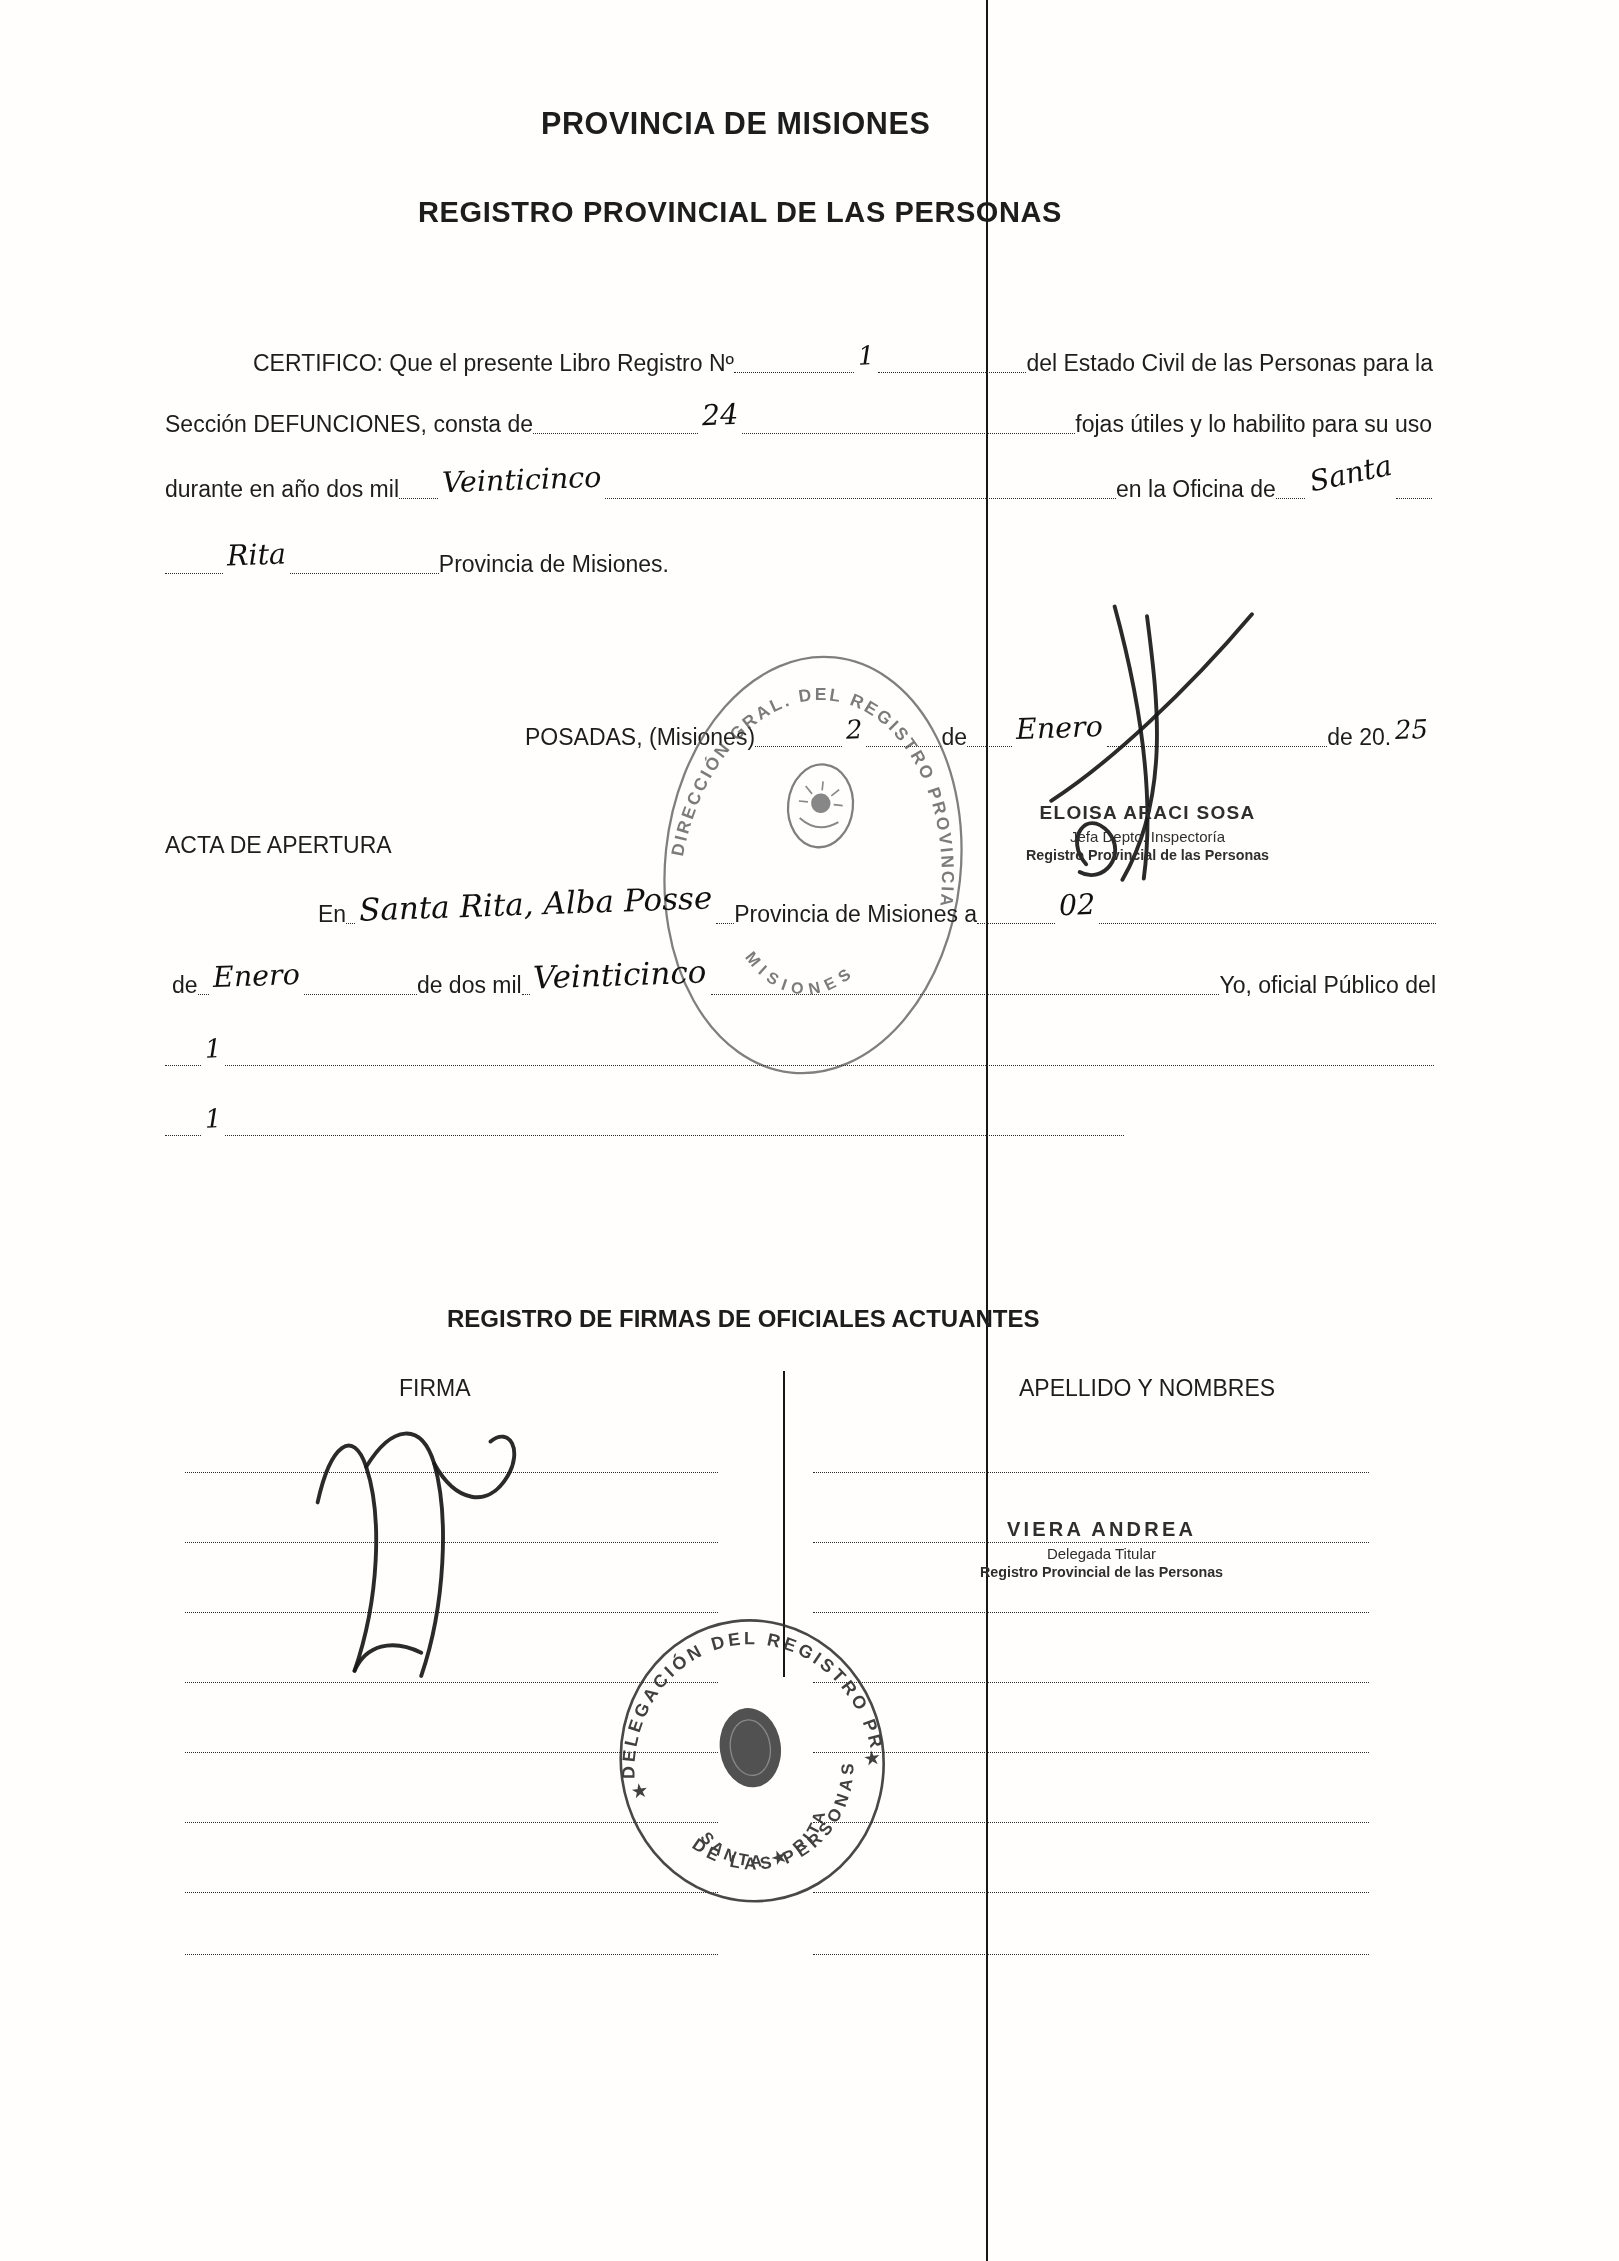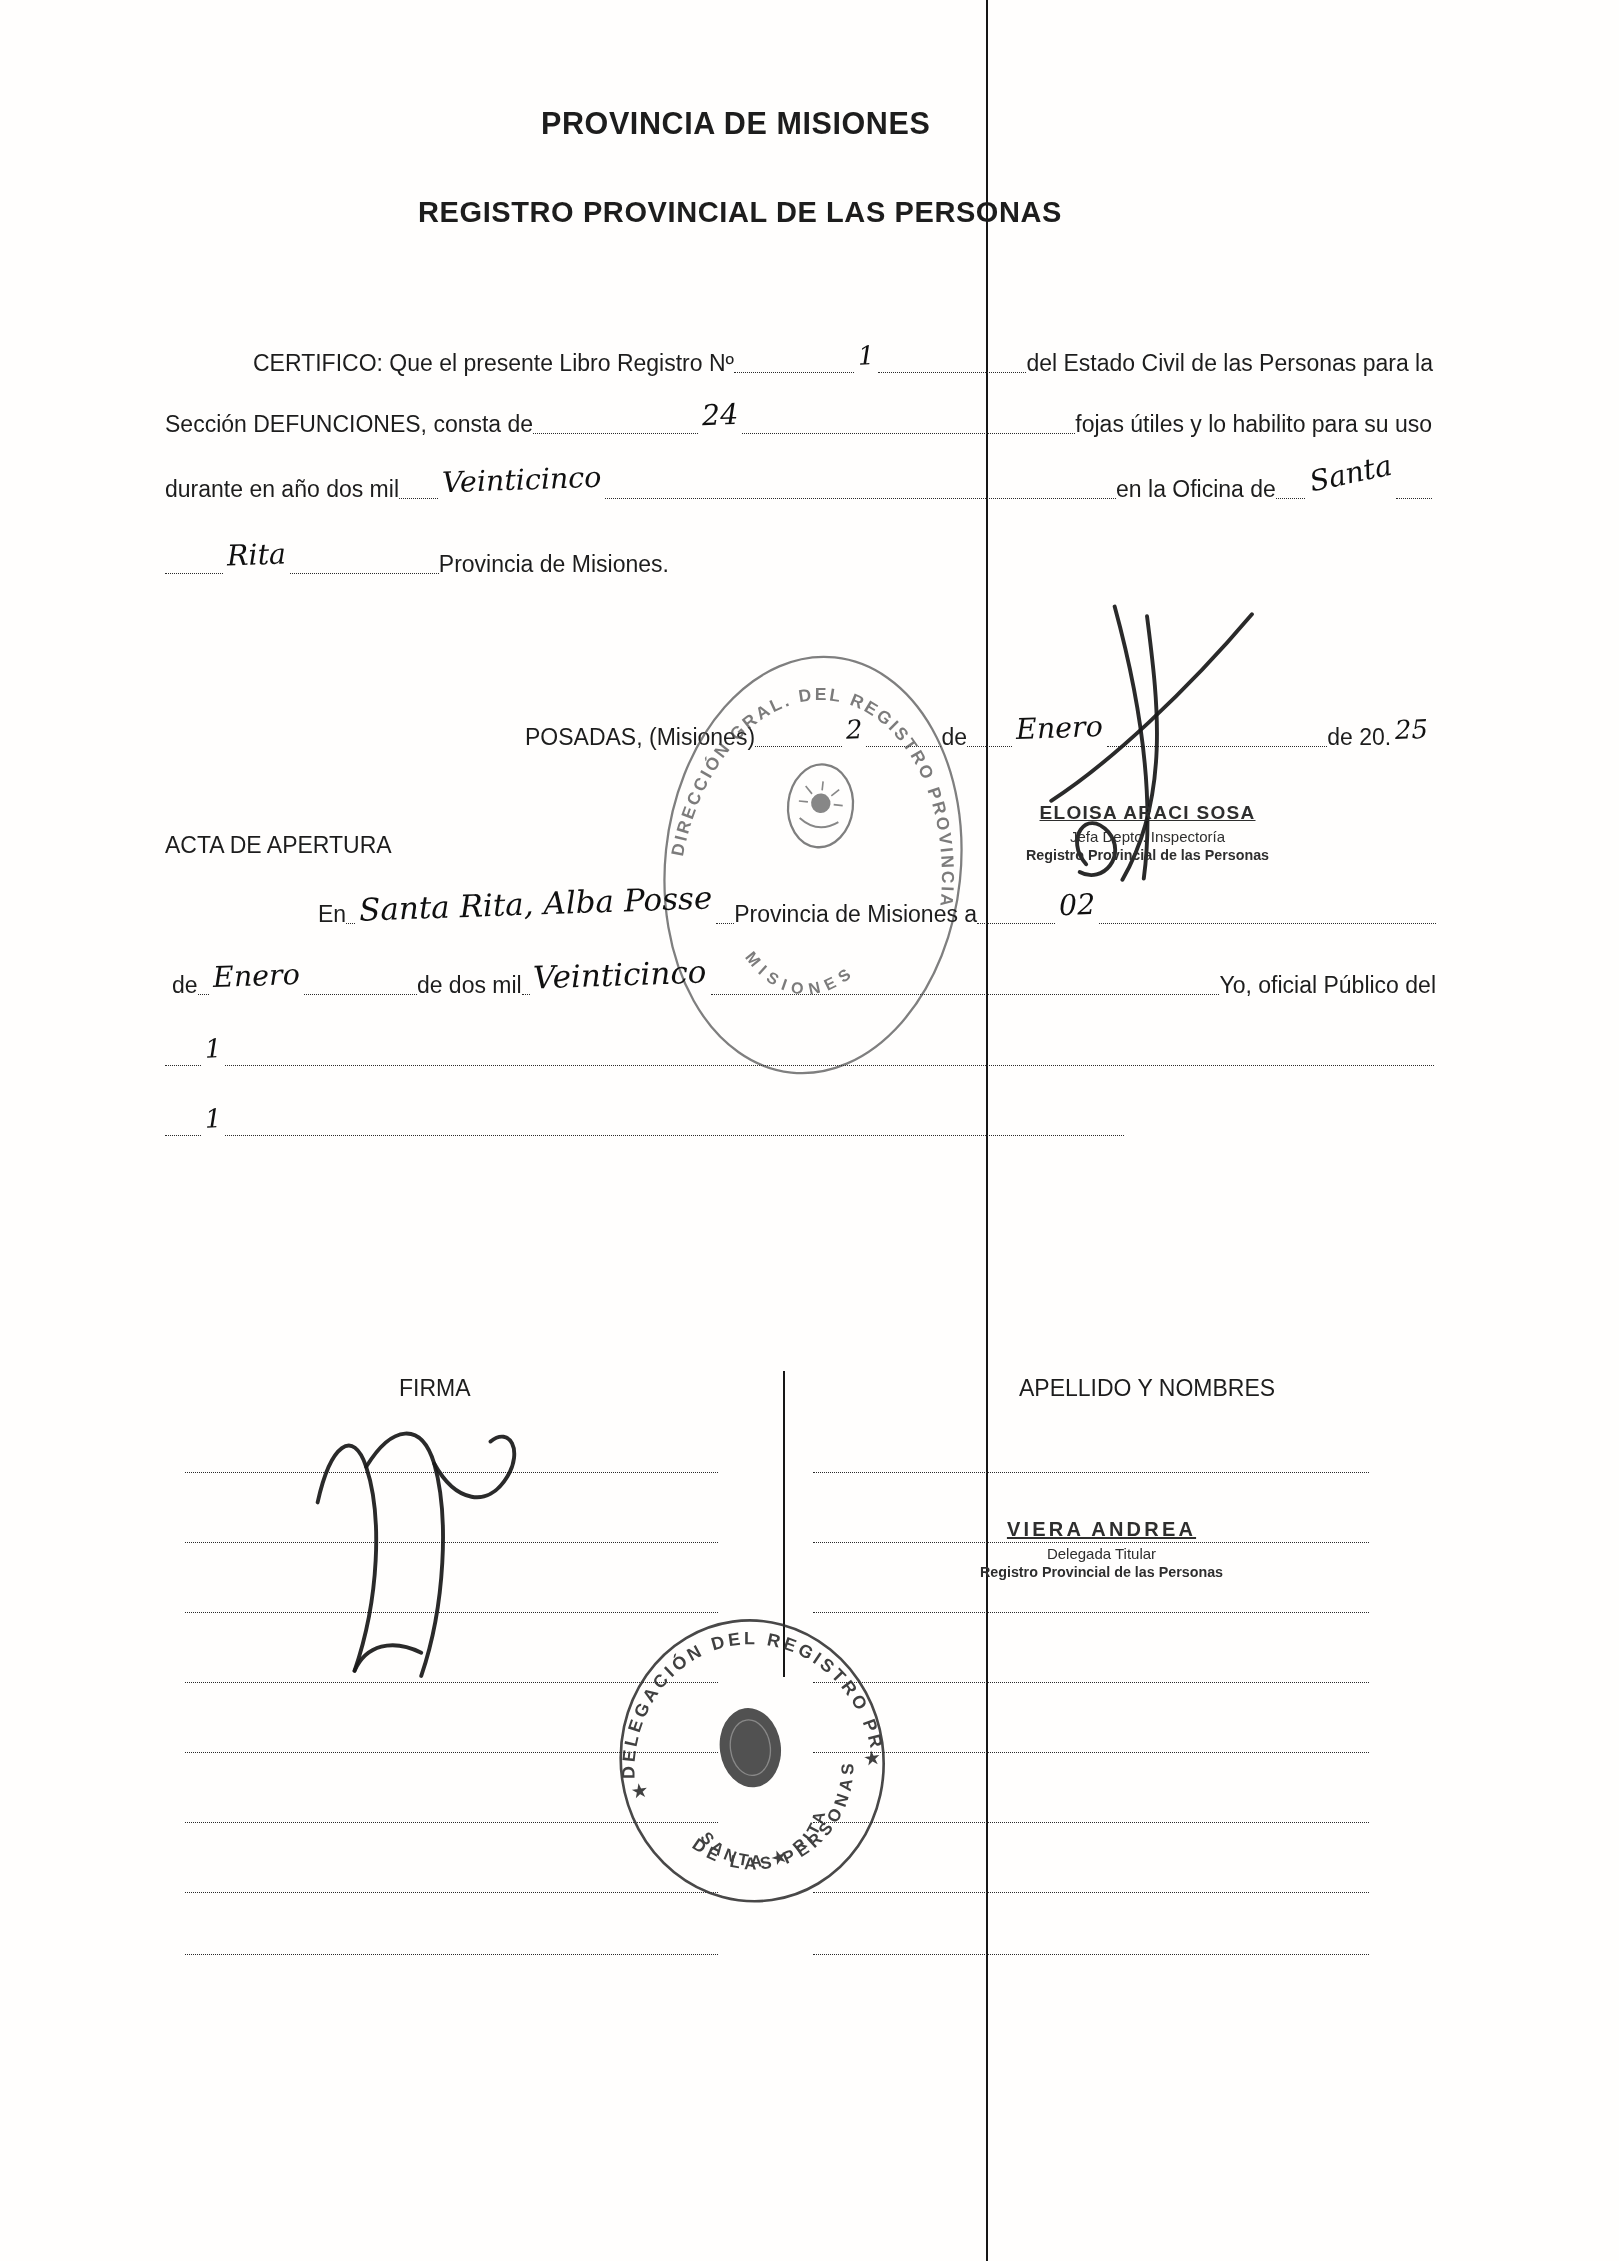--- a/index.html
+++ b/index.html
@@ -24,21 +24,21 @@
 
   .label { position:absolute; white-space:nowrap; font-size:23px; }
   .h-firmas { font-weight:bold; font-size:24px; }
   .h-acta { font-size:23px; }
 
   .spine { position:absolute; background:#161616; }
 
   .row { position:absolute; border-bottom:1.9px dotted #2b2b2b; height:0; }
 
   .stampblock { position:absolute; text-align:center; color:#2e2e2e; }
-  .stampblock .nm { font-weight:bold; font-size:19px; letter-spacing:1.3px;text-decoration:underline; }
+  .stampblock .nm { font-weight:bold; font-size:19px; letter-spacing:1.3px; }
   .stampblock .rl { font-size:15px; margin-top:3.9px; }
   .stampblock .og { font-size:14.3px; font-weight:bold; margin-top:2.6px; }
   .stampblock.viera .nm { font-size:20px; letter-spacing:3.2px; }
 
   svg.stamp { position:absolute; opacity:0.72; }
   svg.stamp .ring { fill:none; stroke:#4f4f4f; stroke-width:3.5; }
   svg.stamp .ring2 { fill:none; stroke:#303030; stroke-width:4; }
   svg.stamp text { fill:#4a4a4a; font-family:"Liberation Sans", sans-serif; font-weight:bold; }
   svg.stamp.dark { opacity:0.88; }
   svg.stamp.dark text { fill:#262626; }
@@ -172,20 +172,21 @@
     <span class="hand sm">1</span>
     <span class="d grow"></span>
   </div>
 
   <div class="line" style="left:165px; top:1099px; width:959px;">
     <span class="d" style="flex:0 0 36px;"></span>
     <span class="hand sm">1</span>
     <span class="d grow"></span>
   </div>
 
+  <div class="label h-firmas" style="left:447px; top:1305px;">REGISTRO DE FIRMAS DE OFICIALES ACTUANTES</div>
 
   <div class="label" style="left:381px; top:1375px;margin-left:18px;">FIRMA</div>
   <div class="label" style="left:1019px; top:1375px;">APELLIDO Y NOMBRES</div>
 
   <div class="spine" style="left:783px; top:1371px; width:1.9px; height:306px;"></div>
 
   <div class="row" style="left:185px; top:1472px; width:533px;"></div>
   <div class="row" style="left:185px; top:1542px; width:533px;"></div>
   <div class="row" style="left:185px; top:1612px; width:533px;"></div>
   <div class="row" style="left:185px; top:1682px; width:533px;"></div>

